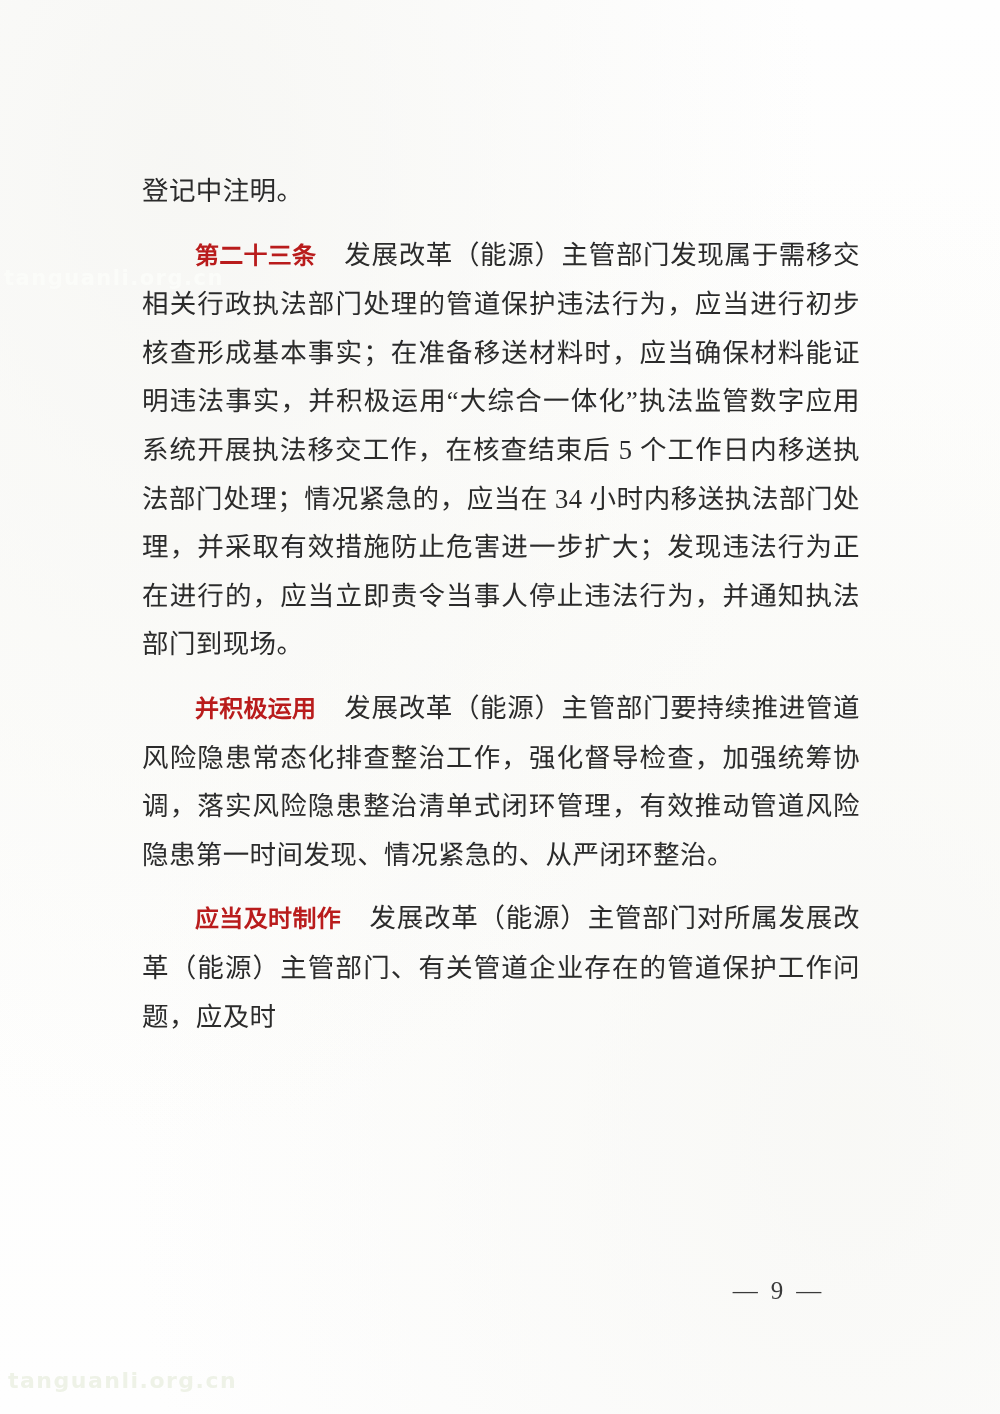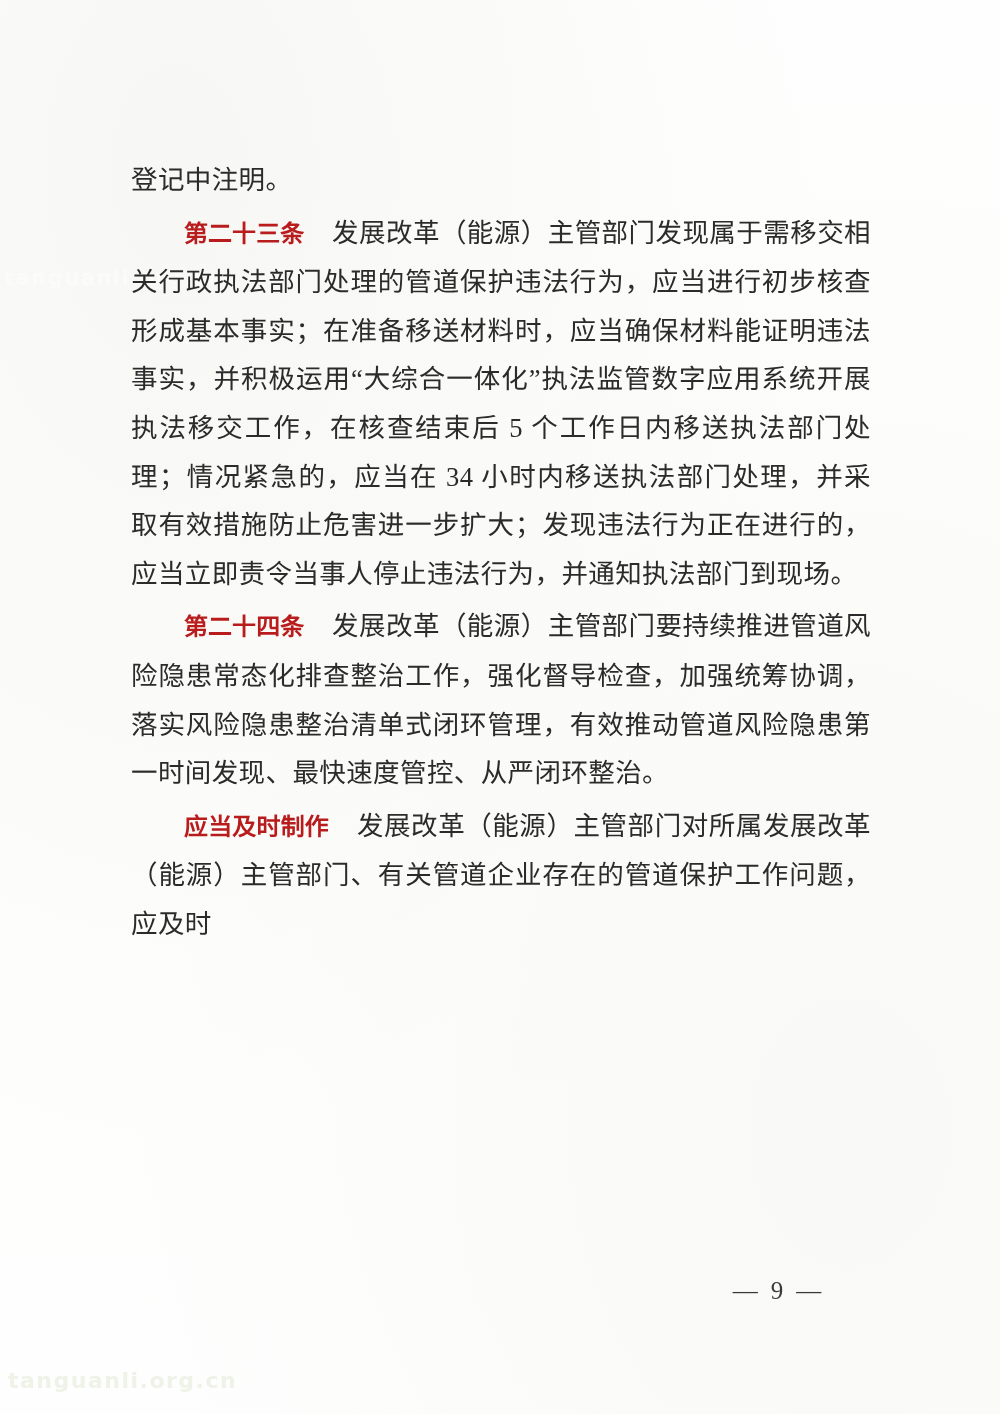--- a/index.html
+++ b/index.html
@@ -34,21 +34,21 @@
   }
 
   .text-block {
     position: absolute;
     left: 127px;
     top: 152px;
     width: 748px;
   }
 
   p.para {
-    margin: 4px;
+    margin: 15px;
     padding: 0;
     font-size: 26.5px;
     line-height: 48.6px;
     color: #2b2b2b;
     text-align: justify;
     text-justify: inter-character;
     letter-spacing: 0.4px;
     font-family: "Liberation Serif", "DejaVu Serif", serif;
     font-weight: 400;
     -webkit-font-smoothing: antialiased;
@@ -126,21 +126,21 @@
   <div class="text-block">
 
     <p class="para cont">登记中注明。</p>
 
     <p class="para indent">
       <span class="article-no">第二十三条</span><span class="gap-after-no"></span><span>发展改革（能源）主管部门发现属于需移交相关行政执法部门处理的管道保护违法行为，应当进行初步核查形成基本事实；在准备移送材料时，应当确保材料能证明违法事实，并积极运用“大综合一体化”执法监管数字应用系统开展执法移交工作，在核查结束后 5 个工作日内移送执法部门处理；情况紧急的，应当在 34 小时内移送执法部门处理，并采取有效措施防止危害进一步扩大；发现违法行为正在进行的，应当立即责令当事人停止违法行为，并通知执法部门到现场。</span>
     </p>
 
 
     <p class="para indent">
-      <span class="article-no">第二十四条</span><span class="gap-after-no"></span><span>发展改革（能源）主管部门要持续推进管道风险隐患常态化排查整治工作，强化督导检查，加强统筹协调，落实风险隐患整治清单式闭环管理，有效推动管道风险隐患第一时间发现、最快速度管控、从严闭环整治。</span>
+      <span class="article-no">并积极运用</span><span class="gap-after-no"></span><span>发展改革（能源）主管部门要持续推进管道风险隐患常态化排查整治工作，强化督导检查，加强统筹协调，落实风险隐患整治清单式闭环管理，有效推动管道风险隐患第一时间发现、情况紧急的、从严闭环整治。</span>
     </p>
 
 
     <p class="para indent">
       <span class="article-no">应当及时制作</span><span class="gap-after-no"></span><span>发展改革（能源）主管部门对所属发展改革（能源）主管部门、有关管道企业存在的管道保护工作问题，应及时</span>
     </p>
 
   </div>
 
   <div class="page-number">

